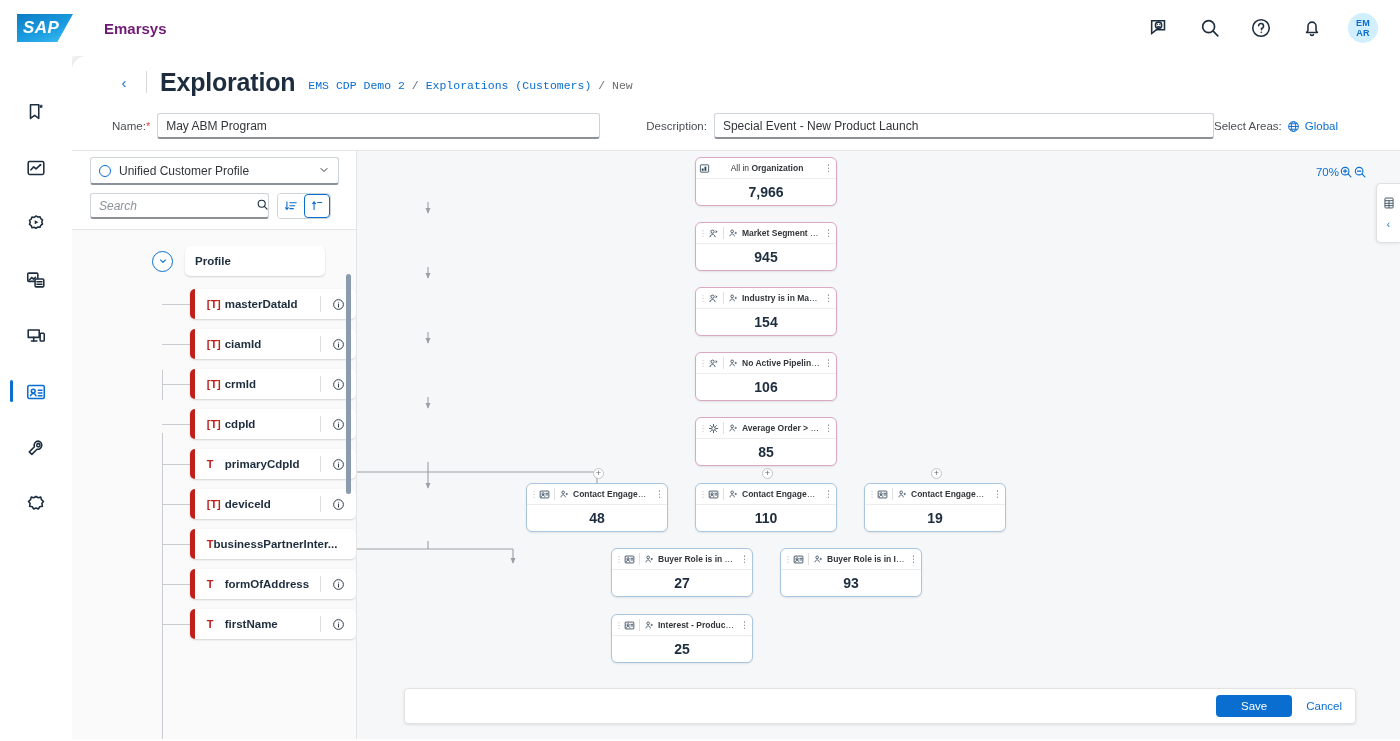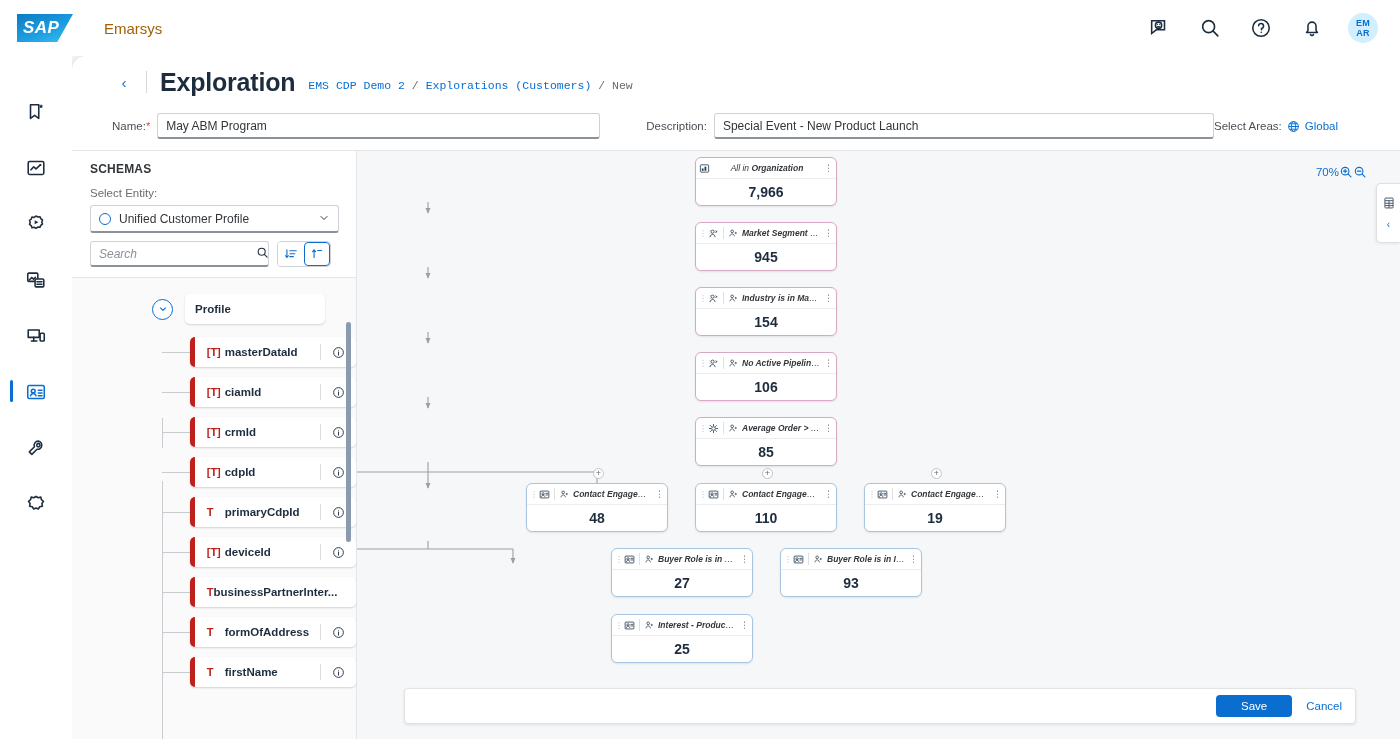--- a/index.html
+++ b/index.html
@@ -26,21 +26,21 @@
     width: 56px; height: 28px;
     background: linear-gradient(160deg, #0a7cc4 0%, #1e9fe3 60%, #3ec0f0 100%);
     clip-path: polygon(0 0, 100% 0, 72% 100%, 0 100%);
     display: flex; align-items: center;
   }
   .sap-logo .txt {
     color: #fff; font-weight: bold; font-size: 17px; letter-spacing: 0.5px;
     font-style: italic; padding-left: 6px; font-family: "Liberation Sans", sans-serif;
   }
   .shell-title {
-    margin-left: 31px; font-size: 15px; font-weight: normal; color: #a16207;
+    margin-left: 31px; font-size: 15px; font-weight: bold; color: #701a75;
   }
   .shell-right {
     margin-left: auto; display: flex; align-items: center; gap: 21px;
     padding-right: 22px;
   }
   .shell-icon {
     width: 30px; height: 30px; display: flex; align-items: center; justify-content: center;
     cursor: pointer; color: #1d2d3e;
   }
   .avatar {
@@ -222,21 +222,21 @@
   .fnode.blue { border-color: #a8c6e0; }
   .fnode .fhead {
     height: 21px; display: flex; align-items: center; border-bottom: 1px solid #ededed;
     padding: 0 4px 0 3px; gap: 4px;
   }
   .fnode .grip { color: #b5b5b5; font-size: 8px; letter-spacing: -1px; width: 5px; }
   .fnode .hic { display: flex; align-items: center; color: #2a3f54; }
   .fnode .hsep { width: 1px; height: 12px; background: #e0e0e0; }
   .fnode .htxt {
     font-size: 8.5px; color: #32363a; flex: 1; white-space: nowrap; overflow: hidden;
-    text-overflow: ellipsis; text-align: center; font-style: italic;
+    text-overflow: ellipsis; text-align: center;
   }
   .fnode .htxt b { font-weight: bold; }
   .fnode .kebab { color: #6a6d70; font-size: 9px; letter-spacing: -0.5px; width: 8px; text-align: center; cursor: pointer; }
   .fnode .fval {
     height: 26px; display: flex; align-items: center; justify-content: center;
     font-size: 14px; font-weight: bold; color: #1d2d3e;
   }
   .plus-dot {
     position: absolute; width: 11px; height: 11px; border-radius: 50%;
     background: #fff; border: 1px solid #c2c5c8; color: #6a6d70;
@@ -396,24 +396,20 @@
               <line x1="4.6" y1="17" x2="19.4" y2="17"></line>
           </svg>
         </span>
         <span class="glink">Global</span>
       </span>
     </div>
 
     <div class="body">
 
       <div class="schema-panel">
-        <div class="schema-head">
-          <div class="schema-title">SCHEMAS</div>
-          <div class="select-entity-lbl">Select Entity:</div>
-        </div>
         <div class="entity-select">
           <span class="radio-o"></span>
           <span class="etxt">Unified Customer Profile</span>
           <span class="chev">
             <svg width="12" height="12" viewBox="0 0 24 24" fill="none" stroke="#32363a" stroke-width="2">
                 <path d="M6 9l6 6 6-6" stroke-linecap="round" stroke-linejoin="round"></path>
               </svg>
           </span>
         </div>
 

